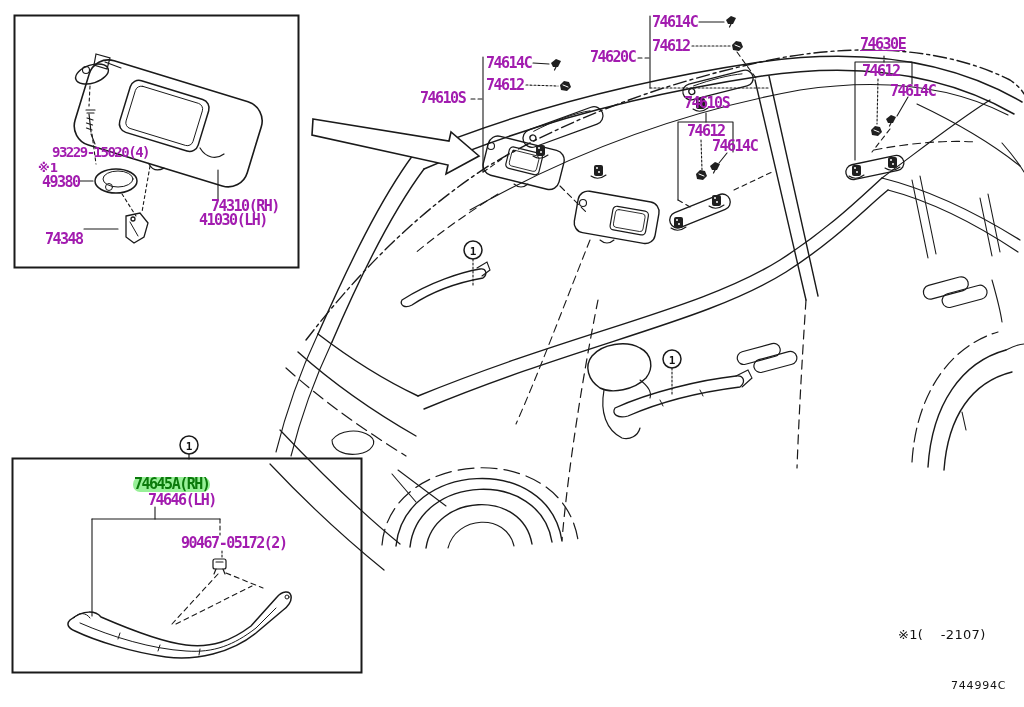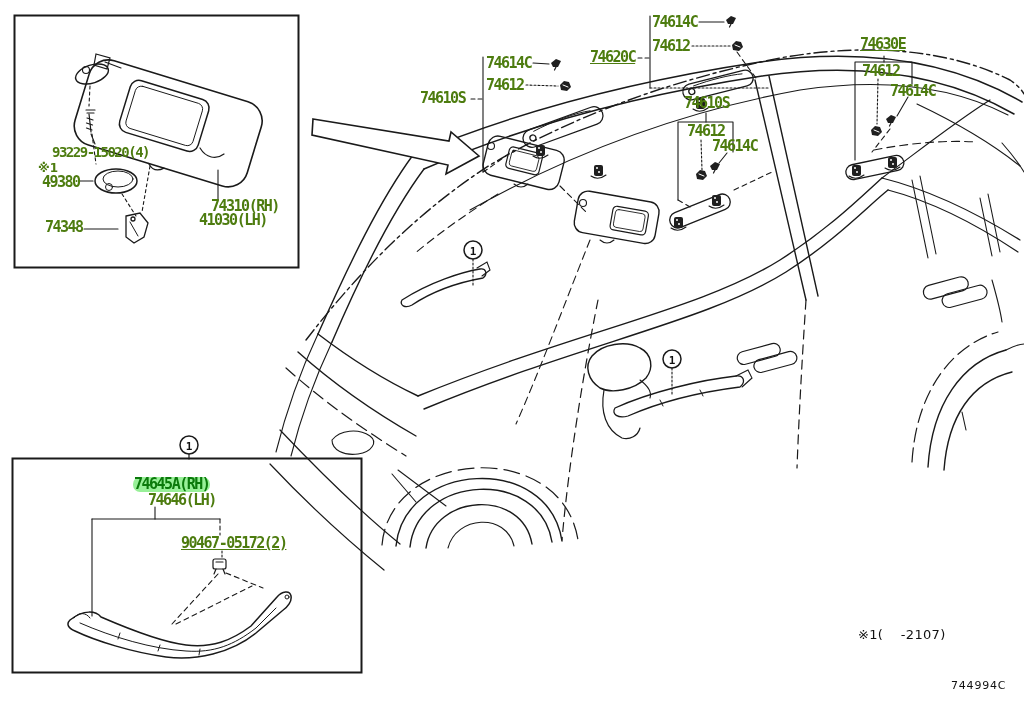--- a/index.html
+++ b/index.html
@@ -1,26 +1,26 @@
 <!DOCTYPE html>
 <html><head>
 <meta charset="utf-8">
 <style>
   html,body{margin:0;padding:0;background:#fff;}
   #stage{position:relative;width:1024px;height:707px;background:#ffffff;overflow:hidden;
          font-family:"DejaVu Sans", sans-serif;}
   #art{position:absolute;left:0;top:0;z-index:1;}
-  .lbl{position:absolute;z-index:3;line-height:1;white-space:nowrap;color:#4d7c0f;
+  .lbl{position:absolute;z-index:3;line-height:1;white-space:nowrap;color:#a21caf;
        font-family:"DejaVu Sans Mono", monospace;font-weight:bold;font-size:15px;
        letter-spacing:-1.5px;padding-right:2px;}
   .lbl.small{font-size:14px;}
   .lbl.note{font-family:"DejaVu Sans", sans-serif;font-size:12px;letter-spacing:0;}
   .hl{background:#98F098;color:#0B7A0B;padding:0 1px;border-radius:7px;}
   .footnote{position:absolute;z-index:3;font-family:"DejaVu Sans", sans-serif;
-            font-size:13px;color:#111;white-space:pre;letter-spacing:0.3px;}
+            font-size:13px;color:#111;white-space:pre;letter-spacing:0.3px;margin-left:40px;}
   .figcode{position:absolute;z-index:3;font-family:"DejaVu Sans", sans-serif;
            font-size:11px;color:#111;letter-spacing:0.8px;}
   svg *{vector-effect:non-scaling-stroke;}
 </style>
 </head>
 <body>
 
 <div id="stage">
 
 <svg id="art" width="1024" height="707" viewBox="0 0 1024 707" fill="none" stroke="#1a1a1a" stroke-width="1.4" stroke-linecap="round">
@@ -292,37 +292,37 @@
   <g>
     <circle cx="672" cy="359" r="9" stroke-width="1.5" fill="#fff"></circle>
     <text x="672" y="363.5" text-anchor="middle" font-size="11" font-weight="bold" font-family="DejaVu Sans Mono, monospace" fill="#111" stroke="none">1</text>
     <path d="M672,368 L672,396" stroke-dasharray="2 2" stroke-width="1.1"></path>
   </g>
 </svg>
 
 <div class="lbl small" style="left:52px;top:145px;">93229-15020(4)</div>
 <div class="lbl note" style="left:38px;top:162px;">※1</div>
 <div class="lbl" style="left:42px;top:175px;">49380</div>
-<div class="lbl" style="left:45px;top:220px;">74348</div>
+<div class="lbl" style="left:45px;top:232px;">74348</div>
 <div class="lbl" style="left:199px;top:199px;margin-left:12px;">74310(RH)</div>
 <div class="lbl" style="left:199px;top:213px;">41030(LH)</div>
 
 <div class="lbl" style="left:420px;top:91px;">74610S</div>
 <div class="lbl" style="left:486px;top:56px;">74614C</div>
 <div class="lbl" style="left:486px;top:78px;">74612</div>
-<div class="lbl" style="left:590px;top:50px;text-decoration:underline;">74620C</div>
+<div class="lbl" style="left:590px;top:50px;">74620C</div>
 <div class="lbl" style="left:652px;top:15px;">74614C</div>
 <div class="lbl" style="left:652px;top:39px;">74612</div>
 <div class="lbl" style="left:684px;top:96px;">74610S</div>
 <div class="lbl" style="left:687px;top:124px;">74612</div>
 <div class="lbl" style="left:712px;top:139px;">74614C</div>
 <div class="lbl" style="left:860px;top:37px;text-decoration:underline;">74630E</div>
 <div class="lbl" style="left:862px;top:64px;">74612</div>
 <div class="lbl" style="left:890px;top:84px;">74614C</div>
 
 <div class="lbl hl" style="left:133px;top:477px;">74645A(RH)</div>
 <div class="lbl" style="left:148px;top:493px;">74646(LH)</div>
-<div class="lbl" style="left:181px;top:536px;text-decoration:underline;">90467-05172(2)</div>
+<div class="lbl" style="left:181px;top:536px;">90467-05172(2)</div>
 
 <div class="footnote" style="left:858px;top:627px;">※1(    -2107)</div>
 <div class="figcode" style="left:951px;top:679px;">744994C</div>
 
 </div>
 
 </body></html>

